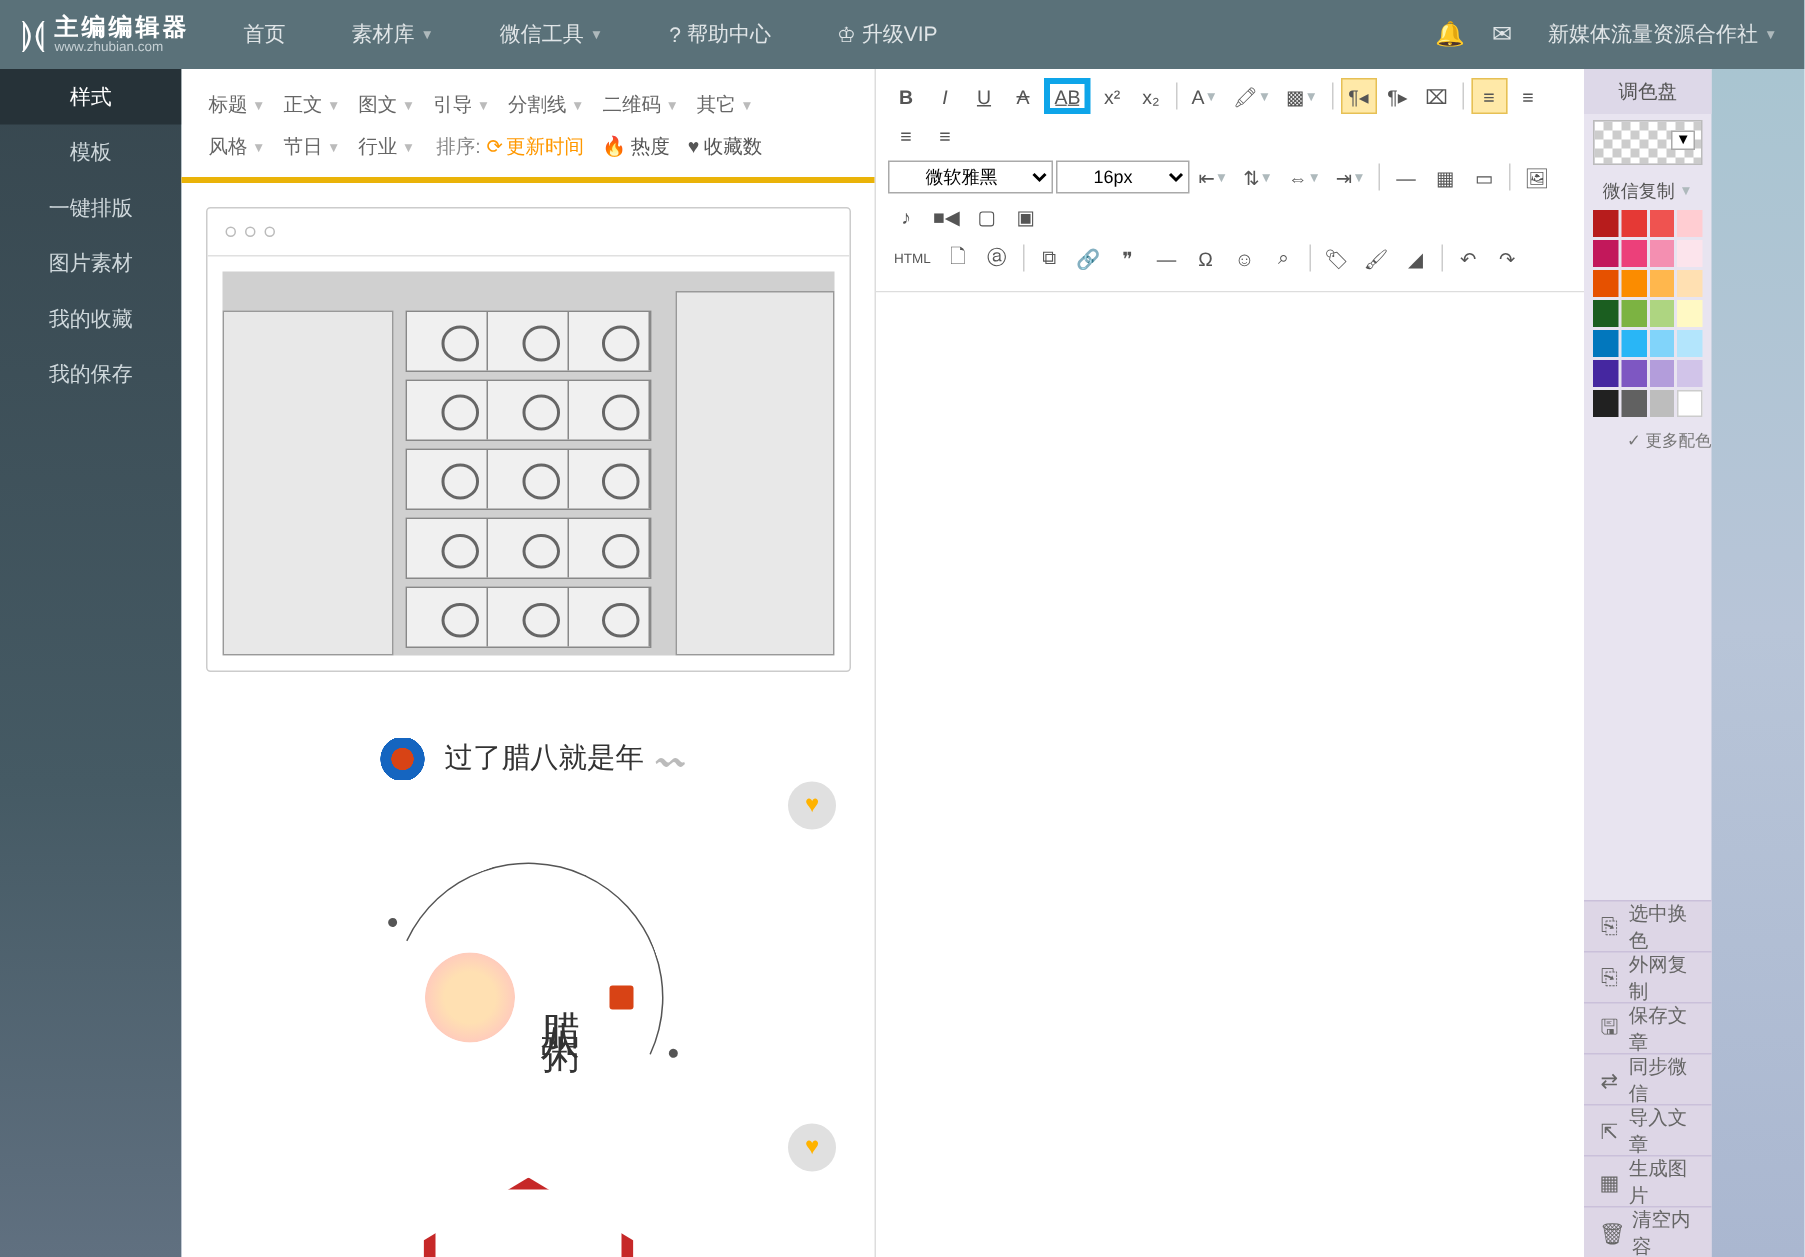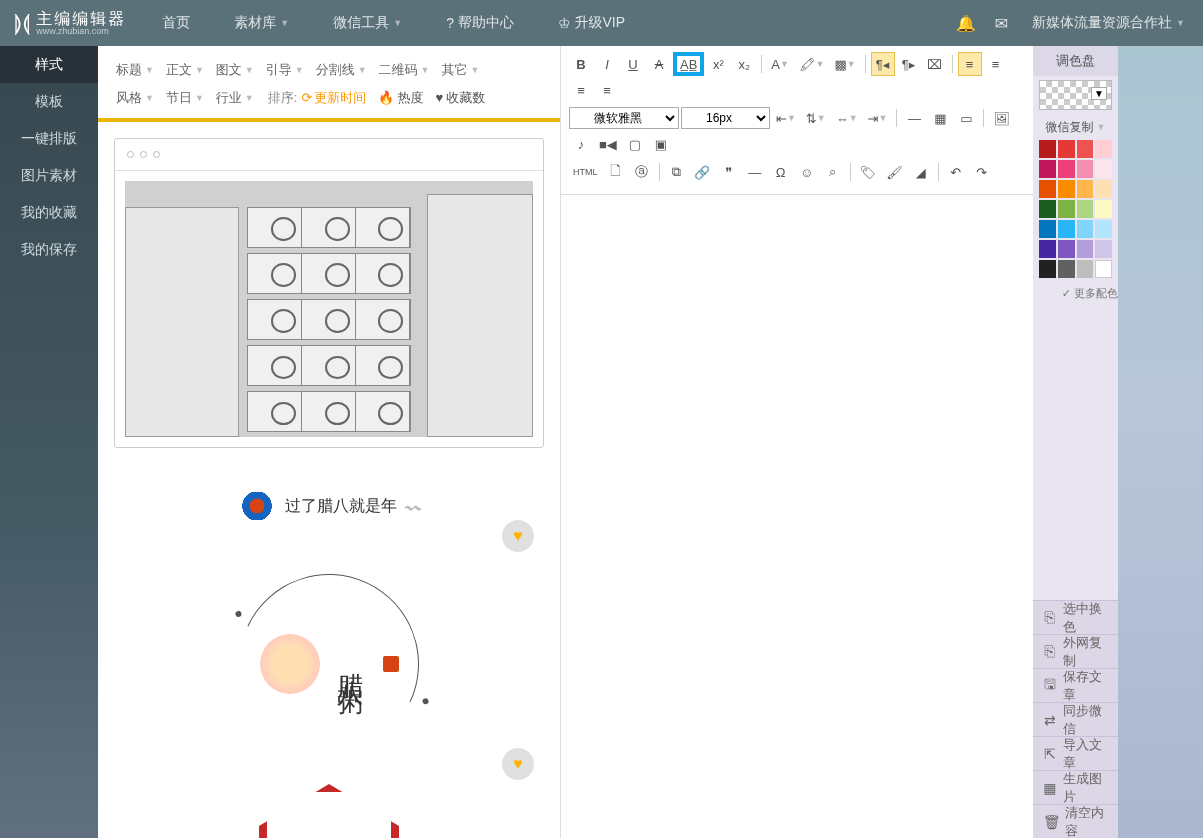--- a/index.html
+++ b/index.html
@@ -1,29 +1,29 @@
 <!DOCTYPE html>
 <html><head>
 <meta charset="utf-8">
 <style>
 *{margin:0;padding:0;box-sizing:border-box;font-family:"Microsoft YaHei",Arial,sans-serif}
 body{width:1203px;height:838px;overflow:hidden;background:linear-gradient(180deg,#a7c5d0 0%,#b8c5d8 50%,#aab7d0 100%)}
 .top-nav{height:46px;background:#5a7179;display:flex;align-items:center;color:#e0e5e7;font-size:14px}
 .logo{display:flex;align-items:center;padding:0 14px;color:#fff}
 .logo-mark{font-size:22px;margin-right:6px}
 .logo-txt{display:flex;flex-direction:column;line-height:1}
-.logo-main{font-size:16px;font-weight:normal;letter-spacing:2px}
+.logo-main{font-size:16px;font-weight:bold;letter-spacing:2px}
 .logo-sub{font-size:9px;color:#c5d0d4}
 .nav-items{display:flex;flex:1}
 .nav-item{padding:0 22px;height:46px;display:flex;align-items:center;cursor:pointer;gap:4px}
 .nav-right{display:flex;align-items:center;padding-right:12px;gap:18px}
 .nav-right .ic{font-size:16px;cursor:pointer}
 .caret{font-size:9px;color:#aeb9bc}
 .workspace{display:flex;height:792px}
-.sidebar{width:98px;background:linear-gradient(180deg,#37474f 0%,#455a64 60%,#607080 100%)}
+.sidebar{width:121px;background:linear-gradient(180deg,#37474f 0%,#455a64 60%,#607080 100%)}
 .side-item{height:37px;display:flex;align-items:center;justify-content:center;color:#cfd8dc;font-size:14px;cursor:pointer}
 .side-item.active{background:#263238;color:#fff;font-weight:500}
 .mid-panel{width:463px;background:#fff;display:flex;flex-direction:column;border-right:1px solid #ddd}
 .cat-bar{padding:10px 14px 6px;border-bottom:4px solid #eab308}
 .cat-row{display:flex;flex-wrap:wrap;align-items:center;gap:4px;font-size:13px;color:#666;line-height:28px}
 .cat-btn{display:inline-flex;align-items:center;gap:3px;padding:0 4px;cursor:pointer}
 .cat-btn .caret{color:#bbb}
 .sort-label{color:#888;margin-left:6px}
 .sort-active{color:#ff9800;display:inline-flex;align-items:center;gap:2px}
 .sort-opt{color:#555;display:inline-flex;align-items:center;gap:3px;margin-left:8px}
@@ -33,21 +33,21 @@
 .template-scroll::-webkit-scrollbar-track{background:#eee}
 .tpl-card{border:1px solid #ccc;border-radius:3px;margin-bottom:24px;background:#fff;position:relative}
 .browser-top{height:32px;border-bottom:1px solid #e0e0e0;display:flex;align-items:center;padding:0 12px;gap:6px}
 .dot{width:7px;height:7px;border-radius:50%;border:1px solid #bbb}
 .building-img{height:256px;background:#d0d0d0;margin:10px;position:relative;overflow:hidden}
 .bld{position:absolute;background:#e8e8e8;border:1px solid #999}
 .capsule-row{position:absolute;left:30%;width:40%;height:16%;background:#f0f0f0;border:1px solid #888;display:flex}
 .capsule{flex:1;border-right:1px solid #888;position:relative}
 .capsule::after{content:"";position:absolute;right:10%;top:25%;width:40%;height:50%;border:2px solid #666;border-radius:50%}
 .tpl-text-card{text-align:center;padding:20px 10px;position:relative}
-.laba-title{font-size:16px;color:#333;display:inline-flex;align-items:center;gap:8px}
+.laba-title{font-size:19px;color:#333;display:inline-flex;align-items:flex-start;gap:8px}
 .bowl-ic{width:40px;height:28px;background:radial-gradient(circle,#d84315 30%,#1565c0 31%,#1565c0 60%,transparent 61%)}
 .fav-btn{position:absolute;right:10px;bottom:-8px;width:32px;height:32px;border-radius:50%;background:#e0e0e0;display:flex;align-items:center;justify-content:center;color:#ffb300;font-size:16px;cursor:pointer}
 .circle-card{height:240px;position:relative;display:flex;align-items:center;justify-content:center}
 .thin-circle{width:180px;height:180px;border:1px solid #555;border-radius:50%;border-left-color:transparent;border-bottom-color:transparent;position:relative;transform:rotate(-20deg)}
 .thin-circle::before,.thin-circle::after{content:"";position:absolute;width:6px;height:6px;border-radius:50%;background:#555}
 .thin-circle::before{top:8px;left:18px}
 .thin-circle::after{bottom:18px;right:8px}
 .circle-content{position:absolute;display:flex;align-items:center;gap:14px}
 .porridge{width:60px;height:60px;border-radius:50%;background:radial-gradient(circle,#ffe0b2 40%,#ffccbc 70%,#fff 72%)}
 .vtxt{writing-mode:vertical-rl;font-size:26px;color:#333;letter-spacing:8px}

